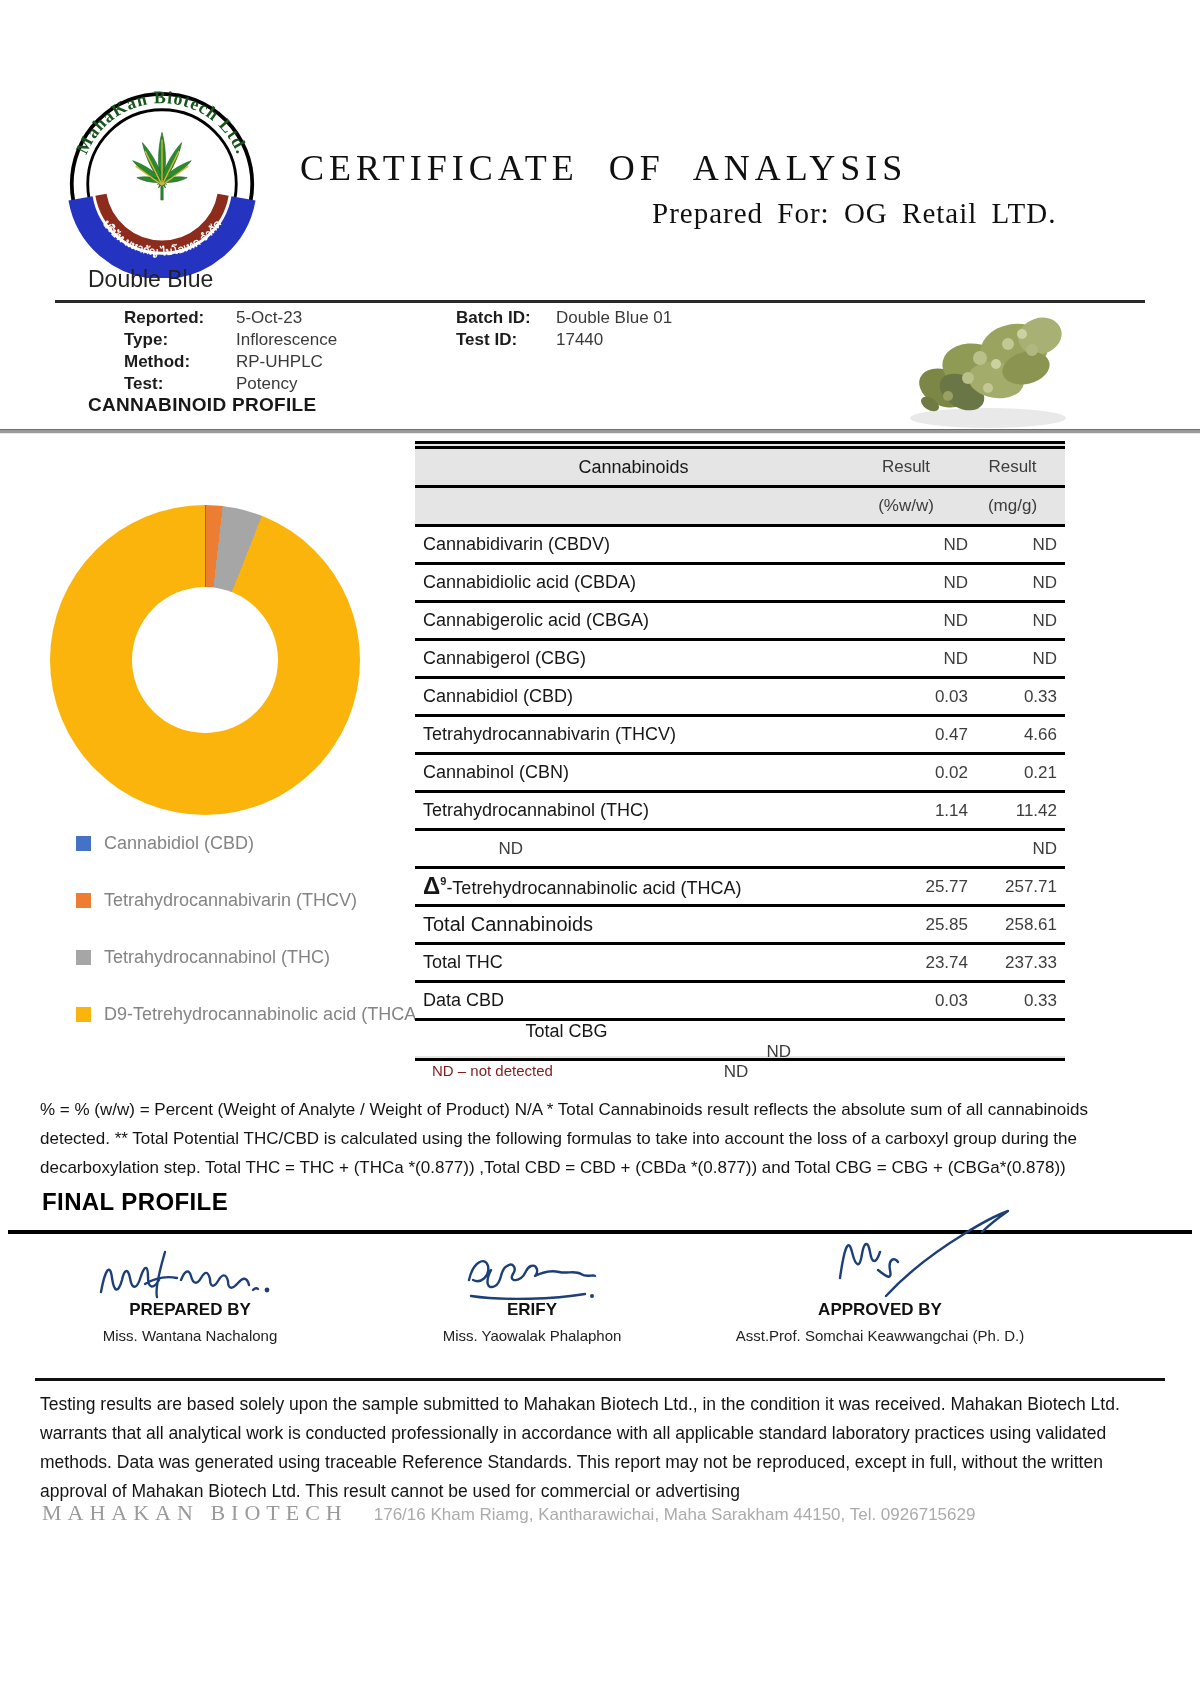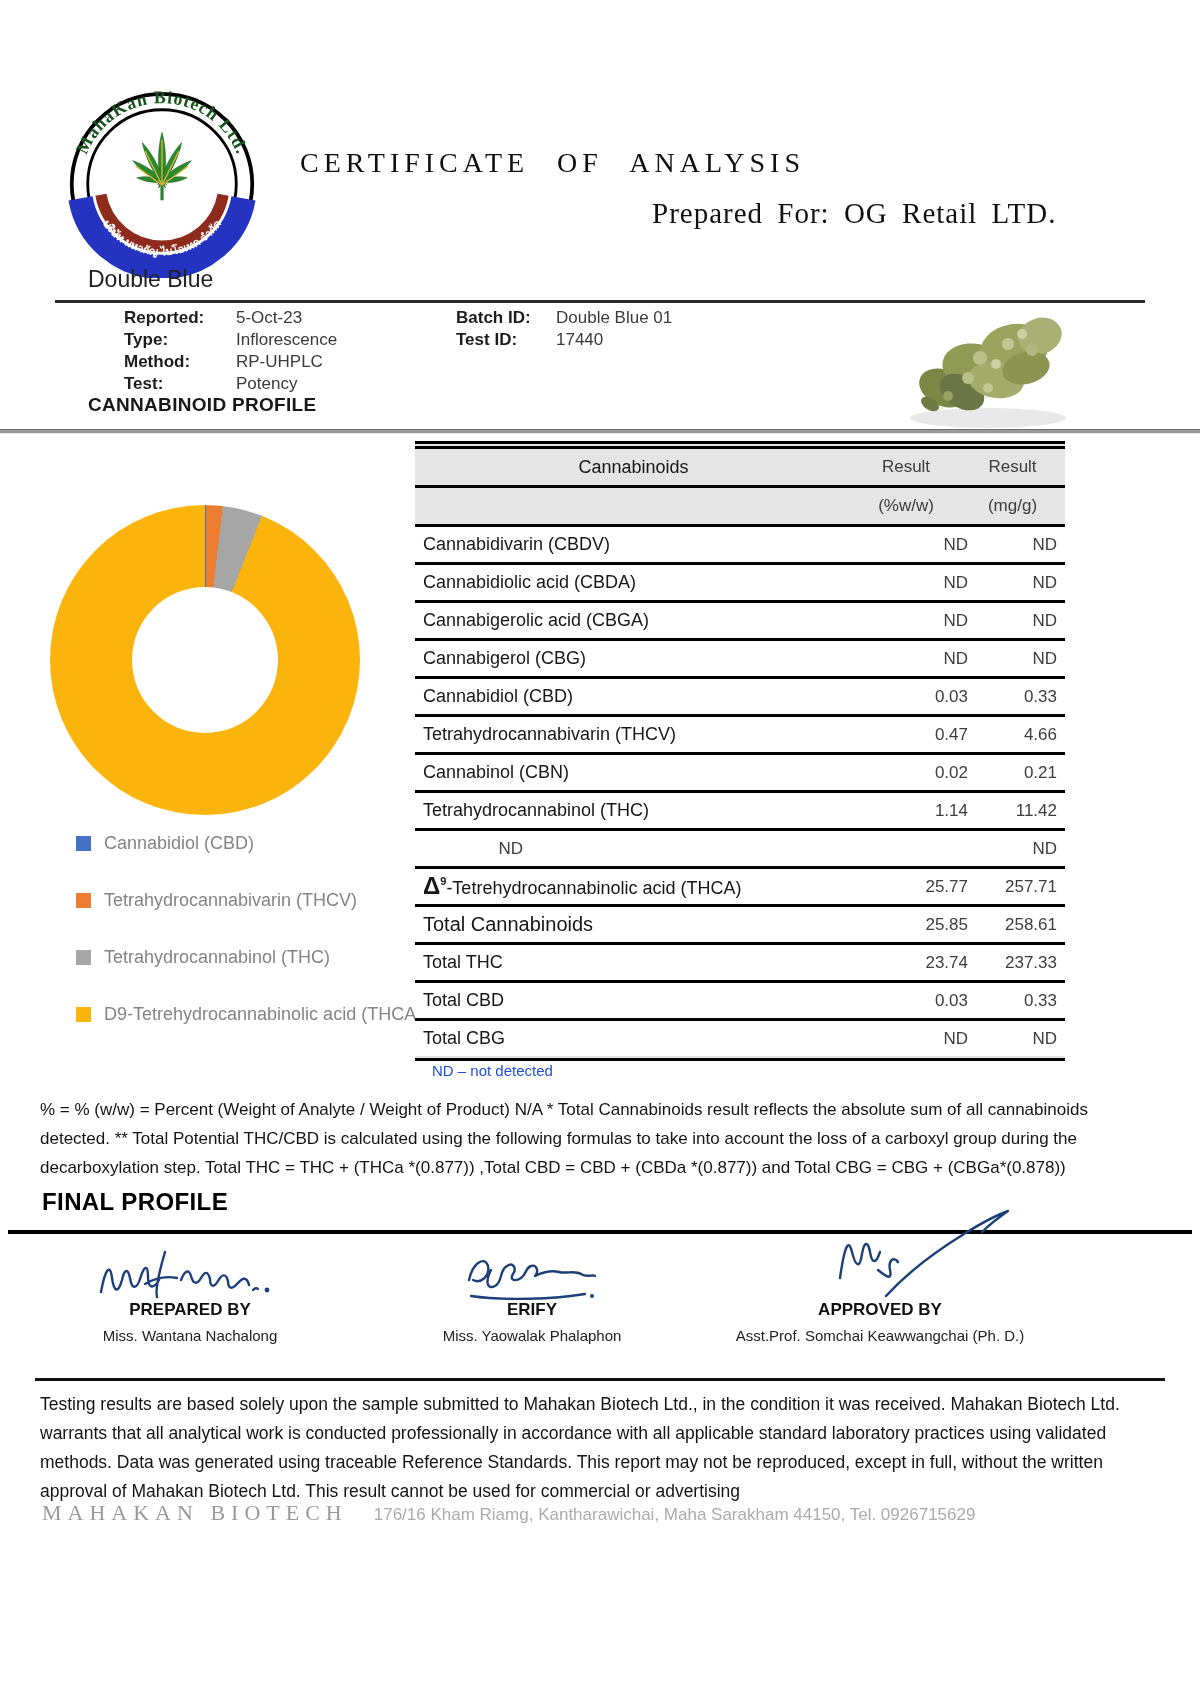--- a/index.html
+++ b/index.html
@@ -2,21 +2,21 @@
 <html style="--sig: #1d3f78;"><head>
 <meta charset="utf-8">
 <style>
   html,body{margin:0;padding:0;background:#fff;}
   .page{position:relative;width:1200px;height:1697px;background:#fff;
         font-family:"Liberation Sans",sans-serif;color:#1a1a1a;overflow:hidden;}
   .abs{position:absolute;}
 
   
   .logo{left:68px;top:90px;width:188px;height:188px;}
-  .title{left:300px;top:147px;font-family:"Liberation Serif",serif;font-size:28px;
+  .title{left:300px;top:147px;font-family:"Liberation Serif",serif;font-size:36px;
          letter-spacing:5px;word-spacing:16px;color:#101010;white-space:nowrap;}
   .prepared{left:652px;top:197px;font-family:"Liberation Serif",serif;font-size:29px;
             letter-spacing:1px;word-spacing:6px;color:#101010;white-space:nowrap;}
   .sample-name{left:88px;top:266px;font-size:23px;font-weight:500;color:#222;}
   .hr1{left:55px;top:300px;width:1090px;height:3px;background:#2a2a2a;}
 
   
   .info{font-size:17px;margin-left:36px;}
   .info-left{left:88px;top:307px;}
   .info-right{left:420px;top:307px;}
@@ -37,30 +37,30 @@
   .legend-item{display:flex;align-items:center;gap:13px;font-size:18px;color:#848484;height:23px;}
   .legend-swatch{width:15px;height:15px;flex:0 0 15px;}
 
   
   .coa-table{left:415px;top:441px;width:650px;border-top:3px solid #000;border-bottom:3px solid #000;
              padding:2px 0;background:#e5e5e5;}
   .thead{display:flex;align-items:center;height:36px;border-top:3px solid #000;font-size:18px;color:#1c1c1c;}
   .thead+.thead{border-top:none;}
   .thead,.trow{border-bottom:3px solid #000;}
   .trow:last-child{border-bottom:3px solid #000;}
-  .coa-body .trow:last-child{border-bottom:none;}
+  .coa-body .trow:last-child{border-bottom:none;flex-direction:column;}
   .trow{display:flex;align-items:center;height:35px;font-size:18px;background:#fff;}
   .c1{width:437px;padding-left:8px;text-align:left;color:#171717;}
   .c2{width:108px;text-align:right;padding-right:6px;color:#3d3d3d;font-size:17px;}
   .c3{flex:1;text-align:right;padding-right:8px;color:#3d3d3d;font-size:17px;}
   .thead .c1,.thead .c2,.thead .c3{text-align:center;padding:0;}
   .emph .c1{font-size:20px;}
   .delta{font-size:24px;font-weight:700;line-height:1;}
   .dsup{font-size:11px;position:relative;top:-9px;font-weight:700;}
-  .nd-note{left:432px;top:1062px;font-size:15px;color:#1d4ed8;}
+  .nd-note{left:432px;top:1062px;font-size:15px;color:#7f1d1d;}
 
   .footnote{left:40px;top:1095px;width:1062px;font-size:17px;line-height:29px;color:#141414;}
   .final-heading{left:42px;top:1188px;font-size:24px;font-weight:800;letter-spacing:.4px;color:#000;}
   .hr3{left:8px;top:1230px;width:1184px;height:4px;background:#000;}
 
   .sig1{left:95px;top:1242px;width:210px;height:62px;}
   .sig2{left:455px;top:1246px;width:150px;height:60px;}
   .sig3{left:828px;top:1206px;width:200px;height:100px;}
   .sig path{fill:none;stroke:var(--sig,#1d3f78);stroke-width:2.4;stroke-linecap:round;stroke-linejoin:round;}
   .sig circle{fill:var(--sig,#1d3f78);}
@@ -273,21 +273,21 @@
           <div class="c1">Total Cannabinoids</div>
           <div class="c2">25.85</div>
           <div class="c3">258.61</div>
         </div>
         <div class="trow">
           <div class="c1">Total THC</div>
           <div class="c2">23.74</div>
           <div class="c3">237.33</div>
         </div>
         <div class="trow">
-          <div class="c1">Total CBD</div>
+          <div class="c1">Data CBD</div>
           <div class="c2">0.03</div>
           <div class="c3">0.33</div>
         </div>
         <div class="trow">
           <div class="c1">Total CBG</div>
           <div class="c2">ND</div>
           <div class="c3">ND</div>
         </div>
       </div>
   </div>

